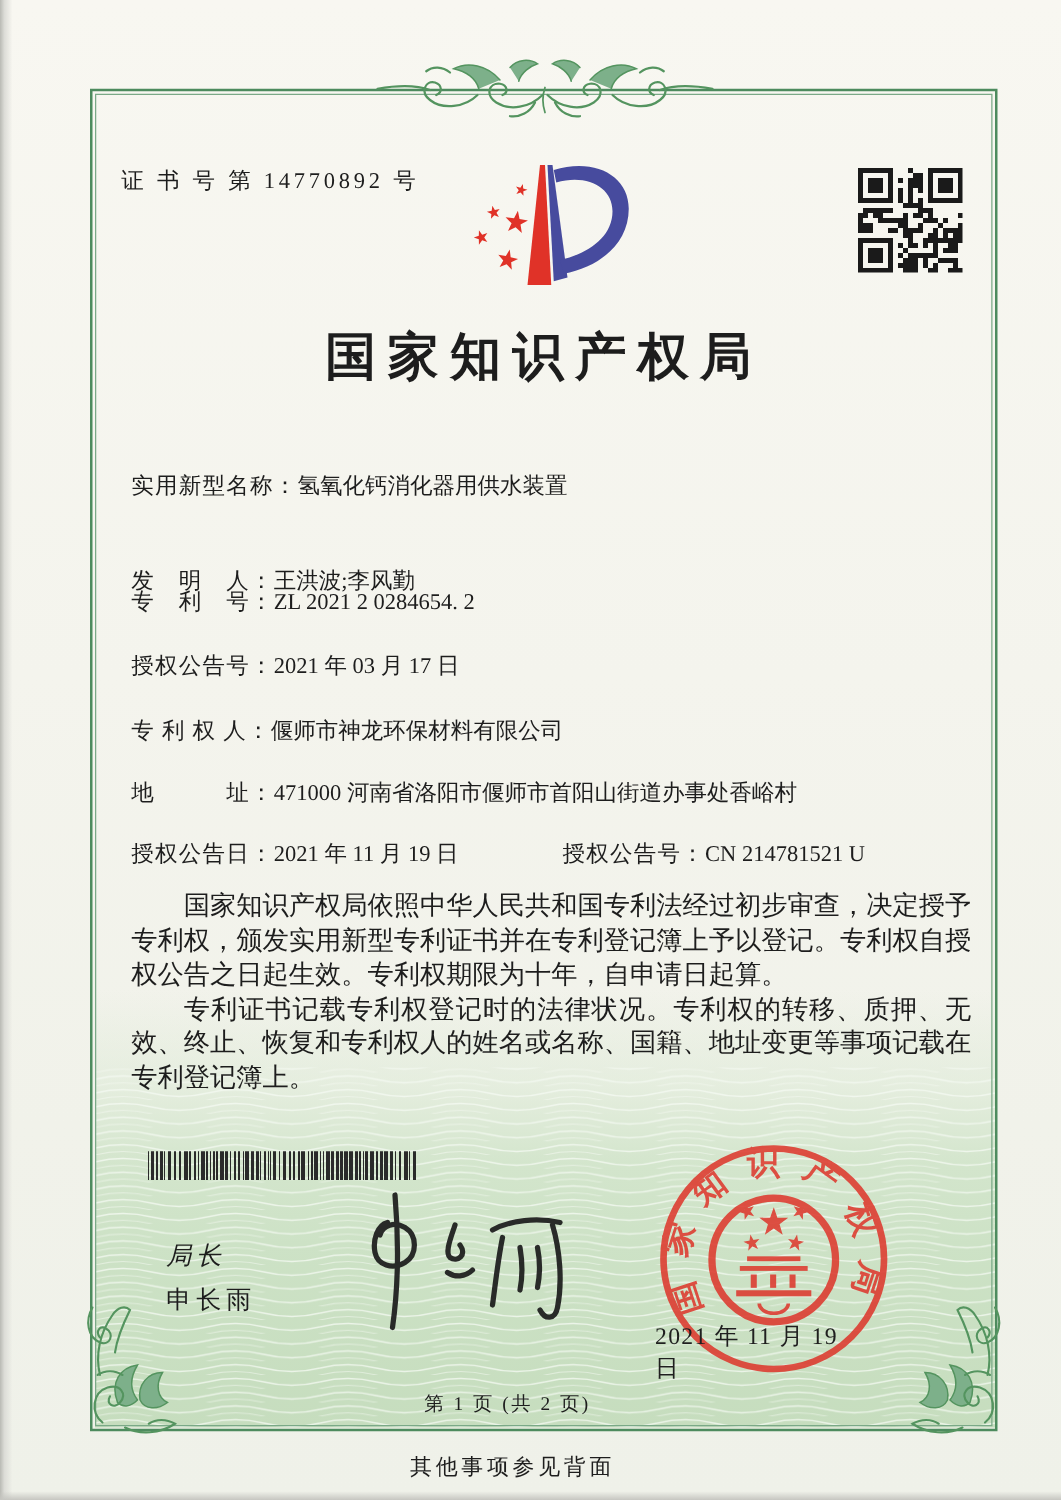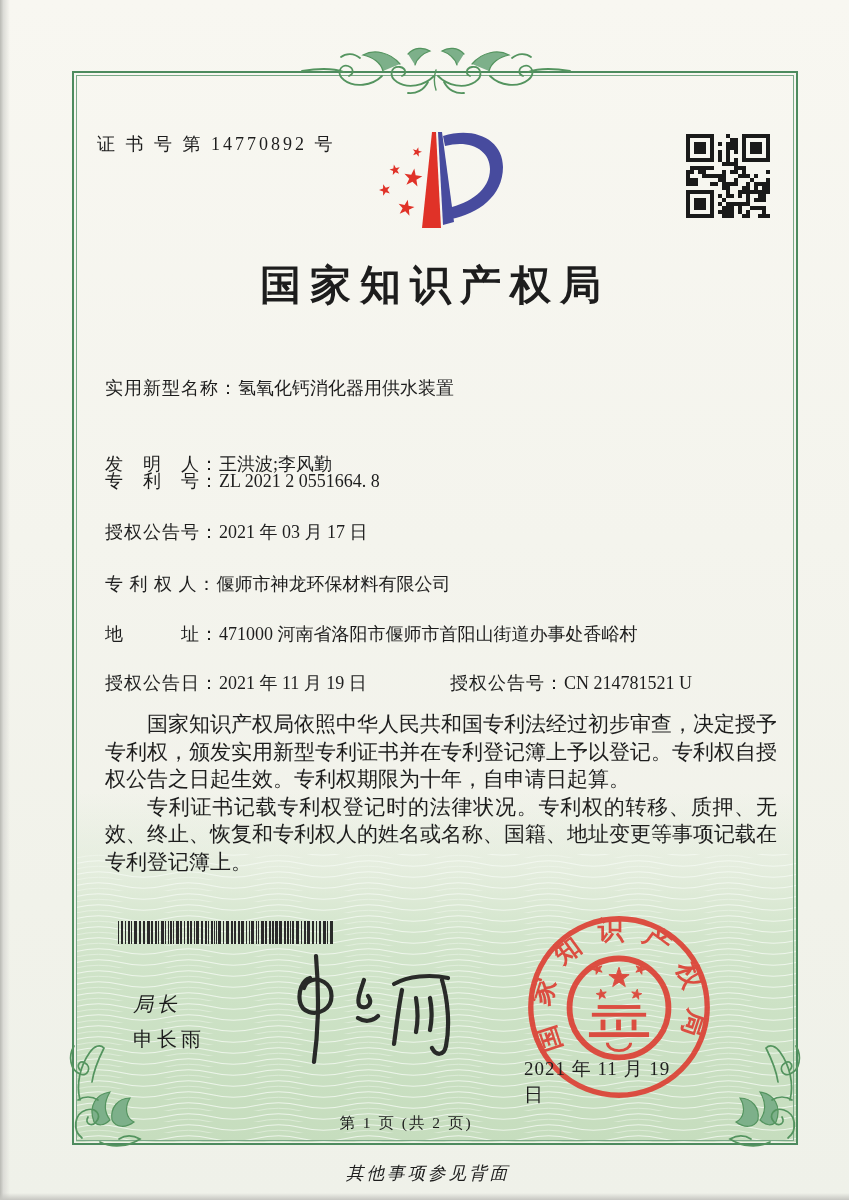--- a/index.html
+++ b/index.html
@@ -24,21 +24,21 @@
   .title{left:72px;top:258px;width:726px;text-align:center;font-size:41px;font-weight:bold;letter-spacing:9px;z-index:6;}
   .row{left:105px;font-size:18px;white-space:nowrap;z-index:6;}
   .row .lbl{letter-spacing:1px;}
   .grant-no{position:absolute;left:345px;top:0;}
   .paras{left:105px;top:711px;width:672px;z-index:6;}
   .paras p{margin:0;font-size:21px;line-height:27.6px;text-align:justify;text-indent:2em;}
   .officer-title{left:133px;top:991px;font-size:20px;letter-spacing:4px;z-index:7;font-style:italic;}
   .officer-name{left:133px;top:1026px;font-size:20px;letter-spacing:4px;z-index:7;}
   .seal-date{left:524px;top:1056px;width:170px;font-size:19px;letter-spacing:1px;z-index:9;color:#1f1f1f;}
   .page-info{left:0;top:1113px;width:812px;text-align:center;font-size:15.5px;letter-spacing:2px;z-index:6;}
-  .back-note{left:346px;top:1161px;font-size:17.5px;font-style:italic;letter-spacing:3px;z-index:6;}
+  .back-note{left:328px;top:1161px;font-size:17.5px;letter-spacing:3px;z-index:6;}
   svg{display:block;}
 </style>
 </head>
 <body>
 
 <div id="canvas">
 
   <div class="abs band">
     <svg width="720" height="350" viewBox="0 0 720 350">
       <defs>
@@ -343,21 +343,21 @@
 
   <div class="abs title">国家知识产权局</div>
 
   <div class="abs row" style="top:376px;">
     <span class="lbl">实用新型名称：</span><span>氢氧化钙消化器用供水装置</span>
   </div>
   <div class="abs row" style="top:419px;margin-top:33px;">
     <span class="lbl">发　明　人：</span><span>王洪波;李风勤</span>
   </div>
   <div class="abs row" style="top:469px;">
-    <span class="lbl">专　利　号：</span><span>ZL 2021 2 0551664. 8</span>
+    <span class="lbl">专　利　号：</span><span>ZL 2021 2 0284654. 2</span>
   </div>
   <div class="abs row" style="top:520px;">
     <span class="lbl">授权公告号：</span><span>2021 年 03 月 17 日</span>
   </div>
   <div class="abs row" style="top:572px;">
     <span class="lbl">专 利 权 人：</span><span>偃师市神龙环保材料有限公司</span>
   </div>
   <div class="abs row" style="top:622px;">
     <span class="lbl">地　　　址：</span><span>471000 河南省洛阳市偃师市首阳山街道办事处香峪村</span>
   </div>

